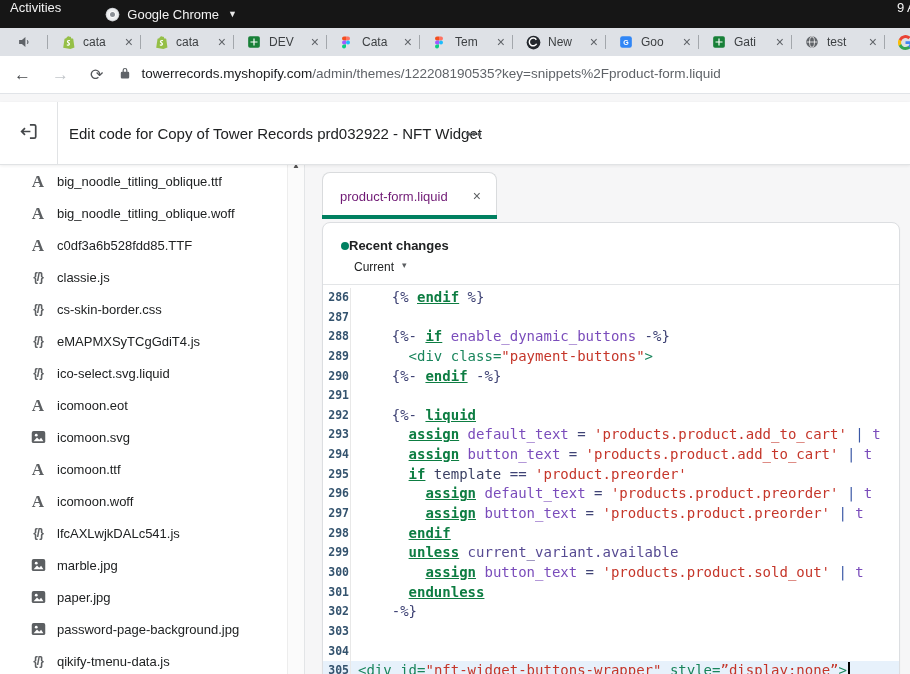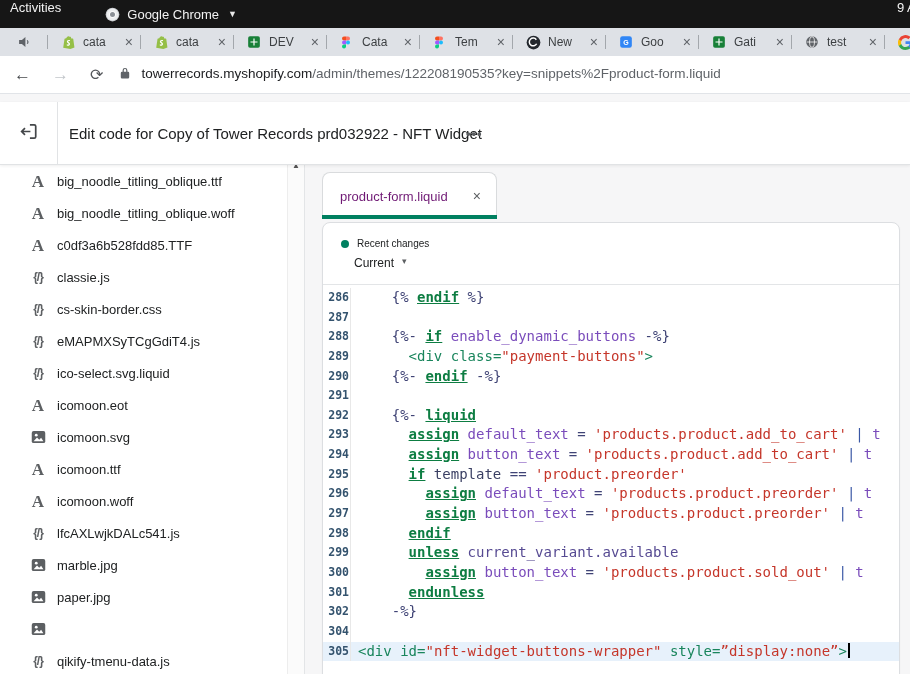--- a/index.html
+++ b/index.html
@@ -62,21 +62,21 @@
   .edittab{position:absolute;left:0;top:16px;width:175px;height:47px;background:#fff;
     border:1px solid #d9dbdd;border-bottom:none;border-radius:8px 8px 0 0;box-sizing:border-box;
     display:flex;align-items:center;}
   .edittab .tlabel{padding-left:17px;font-size:13px;color:#701a75;}
   .edittab .tclose{margin-left:auto;margin-right:15px;color:#5c5f62;font-size:14px;}
   .greenline{position:absolute;left:0;top:59px;width:175px;height:4px;background:var(--accent,#008060);}
   .editcard{position:absolute;left:0;top:66px;width:578px;bottom:-2px;background:#fff;
     border:1px solid #dcdee1;border-radius:8px 8px 0 0;box-sizing:border-box;box-shadow:0 1px 2px rgba(0,0,0,.04);}
   .recentrow{display:flex;align-items:center;padding:15px 0 0 18px;}
   .gdot{width:8px;height:8px;border-radius:50%;background:var(--accent,#008060);flex:none;}
-  .rlabel{margin-left:8px;font-size:10px;color:#202223;}
+  .rlabel{font-size:13px;color:#202223;font-weight:bold;}
   .versionrow{display:flex;align-items:flex-start;padding:7px 0 0 31px;font-size:12px;color:#202223;}
   .vcaret{margin-left:8px;font-size:9px;color:#5c5f62;}
   .codearea{position:absolute;left:0;right:0;top:61px;bottom:0;border-top:1px solid #e3e5e7;overflow:hidden;}
   .codelines{padding-top:3px;}
   .cl{display:flex;height:19.65px;}
   .cl.active{background:var(--active_line,#e7f1fb);}
   .g{box-sizing:border-box;width:28px;flex:none;border-right:1px solid #e8e8e8;padding-right:1px;
      text-align:right;font-family:"DejaVu Sans Mono","Liberation Mono",monospace;
      font-size:11.5px;line-height:19.65px;color:var(--gutter,#34536e);font-weight:bold;}
   .c{flex:1;min-width:0;overflow:hidden;padding-left:7px;white-space:pre;
@@ -366,20 +366,21 @@
           <span class="fname">paper.jpg</span>
         </div>
         <div class="filerow">
           <span class="ficon">
             <svg width="15" height="14" viewBox="0 0 20 18">
               <rect x="1" y="1" width="18" height="16" rx="2.5" fill="#5c5f62"></rect>
               <circle cx="7" cy="6.5" r="1.9" fill="#fff"></circle>
               <path d="M3.5 14.5l4.5-5 3 3.2 2.5-2.6 3 4.4z" fill="#fff"></path>
             </svg>
           </span>
+          <span class="fname">password-page-background.jpg</span>
         </div>
         <div class="filerow">
           <span class="ficon">
             <span class="fa-code">{/}</span>
           </span>
           <span class="fname">qikify-tmenu-data.js</span>
         </div>
       </div>
     <div class="sidescroll">
       <div class="up">▲</div>
@@ -465,20 +466,24 @@
             </div>
             <div class="cl">
               <div class="g">301</div>
               <div class="c"><span class="tk-pln">      </span><span class="tk-kw">endunless</span></div>
             </div>
             <div class="cl">
               <div class="g">302</div>
               <div class="c"><span class="tk-pln">    </span><span class="tk-dlm">-%}</span></div>
             </div>
             <div class="cl">
+              <div class="g">303</div>
+              <div class="c"></div>
+            </div>
+            <div class="cl">
               <div class="g">304</div>
               <div class="c"></div>
             </div>
             <div class="cl active">
               <div class="g">305</div>
               <div class="c"><span class="tk-tag">&lt;div</span><span class="tk-pln"> </span><span class="tk-attr">id=</span><span class="tk-str">"nft-widget-buttons-wrapper"</span><span class="tk-pln"> </span><span class="tk-attr">style=</span><span class="tk-str">”display:none”</span><span class="tk-tag">&gt;</span><span class="caret-cursor"></span></div>
             </div>
           </div>
       </div>
     </div>

